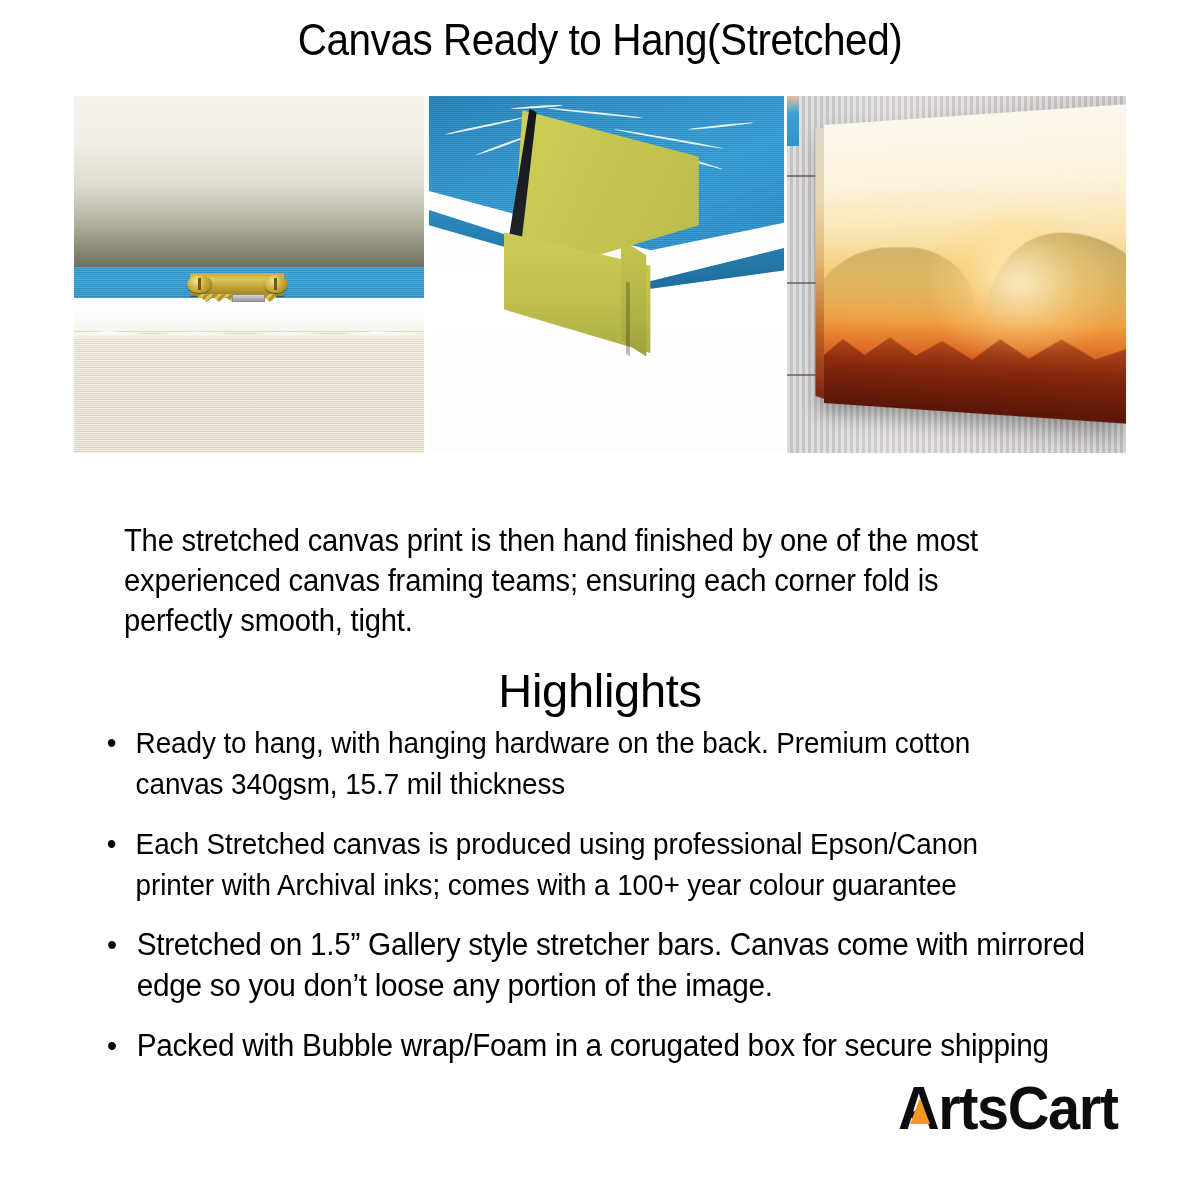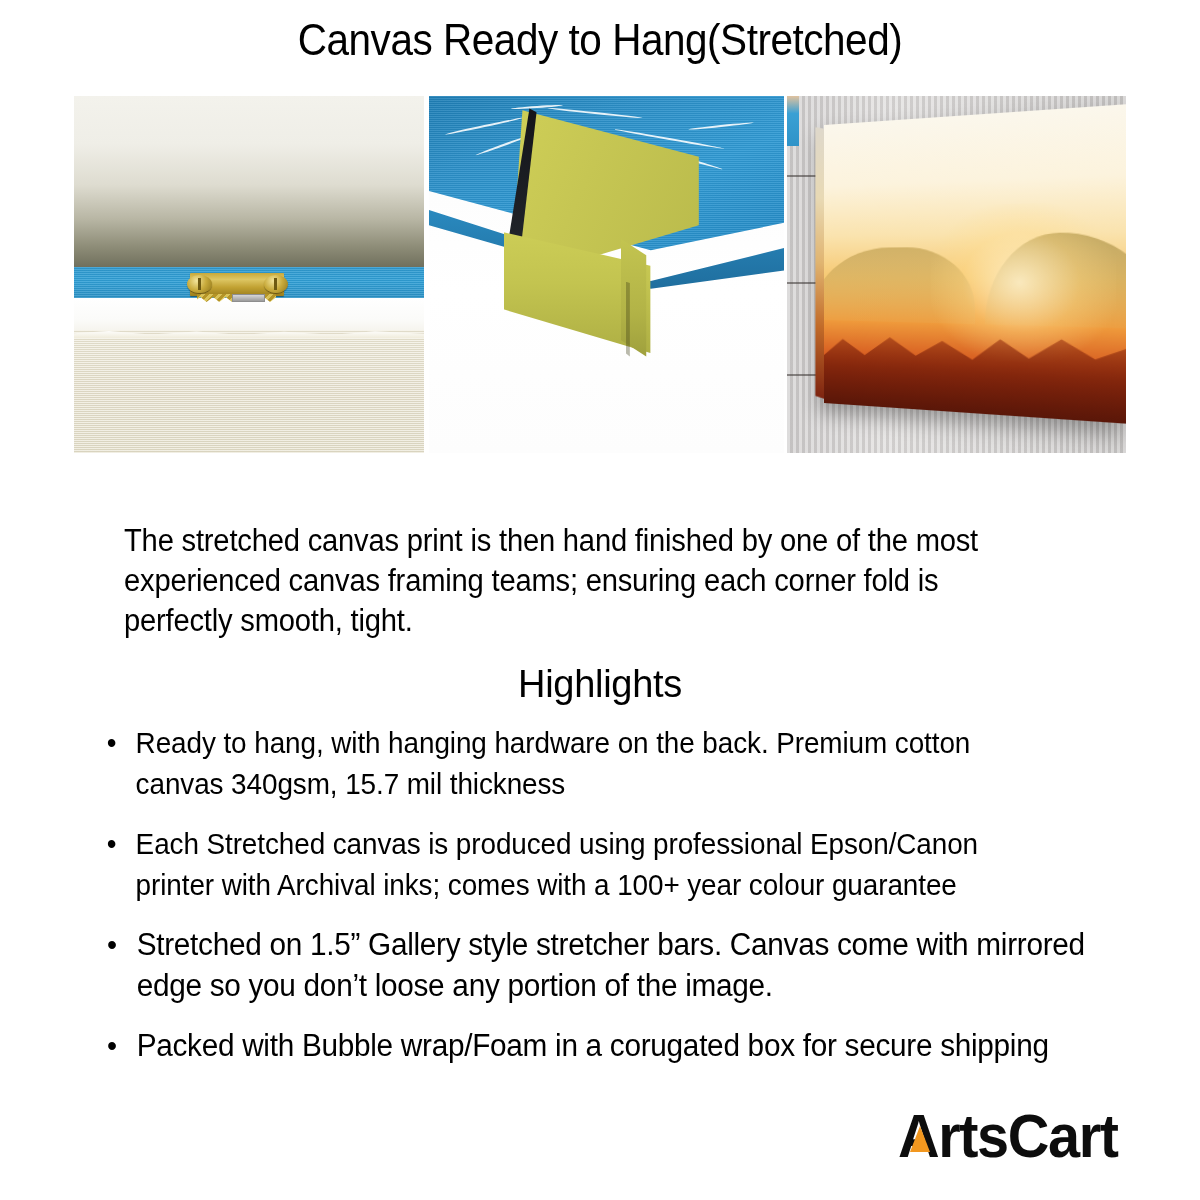--- a/index.html
+++ b/index.html
@@ -282,21 +282,21 @@
   }
 
   
   .highlights-heading {
     position: absolute;
     left: 0;
     top: 627px;
     width: 1200px;
     text-align: center;
     font-family: "Liberation Sans", sans-serif;
-    font-size: 38px;
+    font-size: 47px;
     line-height: 50px;
     font-weight: 400;
     letter-spacing: -0.3px;
   }
 
   
   .bullet-list {
     position: absolute;
     left: 104px;
     top: 722px;
@@ -327,21 +327,21 @@
     left: 3px;
     top: 0;
     font-size: 30px;
     line-height: 41px;
   }
 
   
   .logo {
     position: absolute;
     left: 898px;
-    top: 1100px;
+    top: 1072px;
     width: 236px;
     height: 72px;
   }
   .logo-text {
     position: absolute;
     left: 0;
     top: 0;
     font-family: "Liberation Sans", sans-serif;
     font-size: 62px;
     line-height: 72px;

